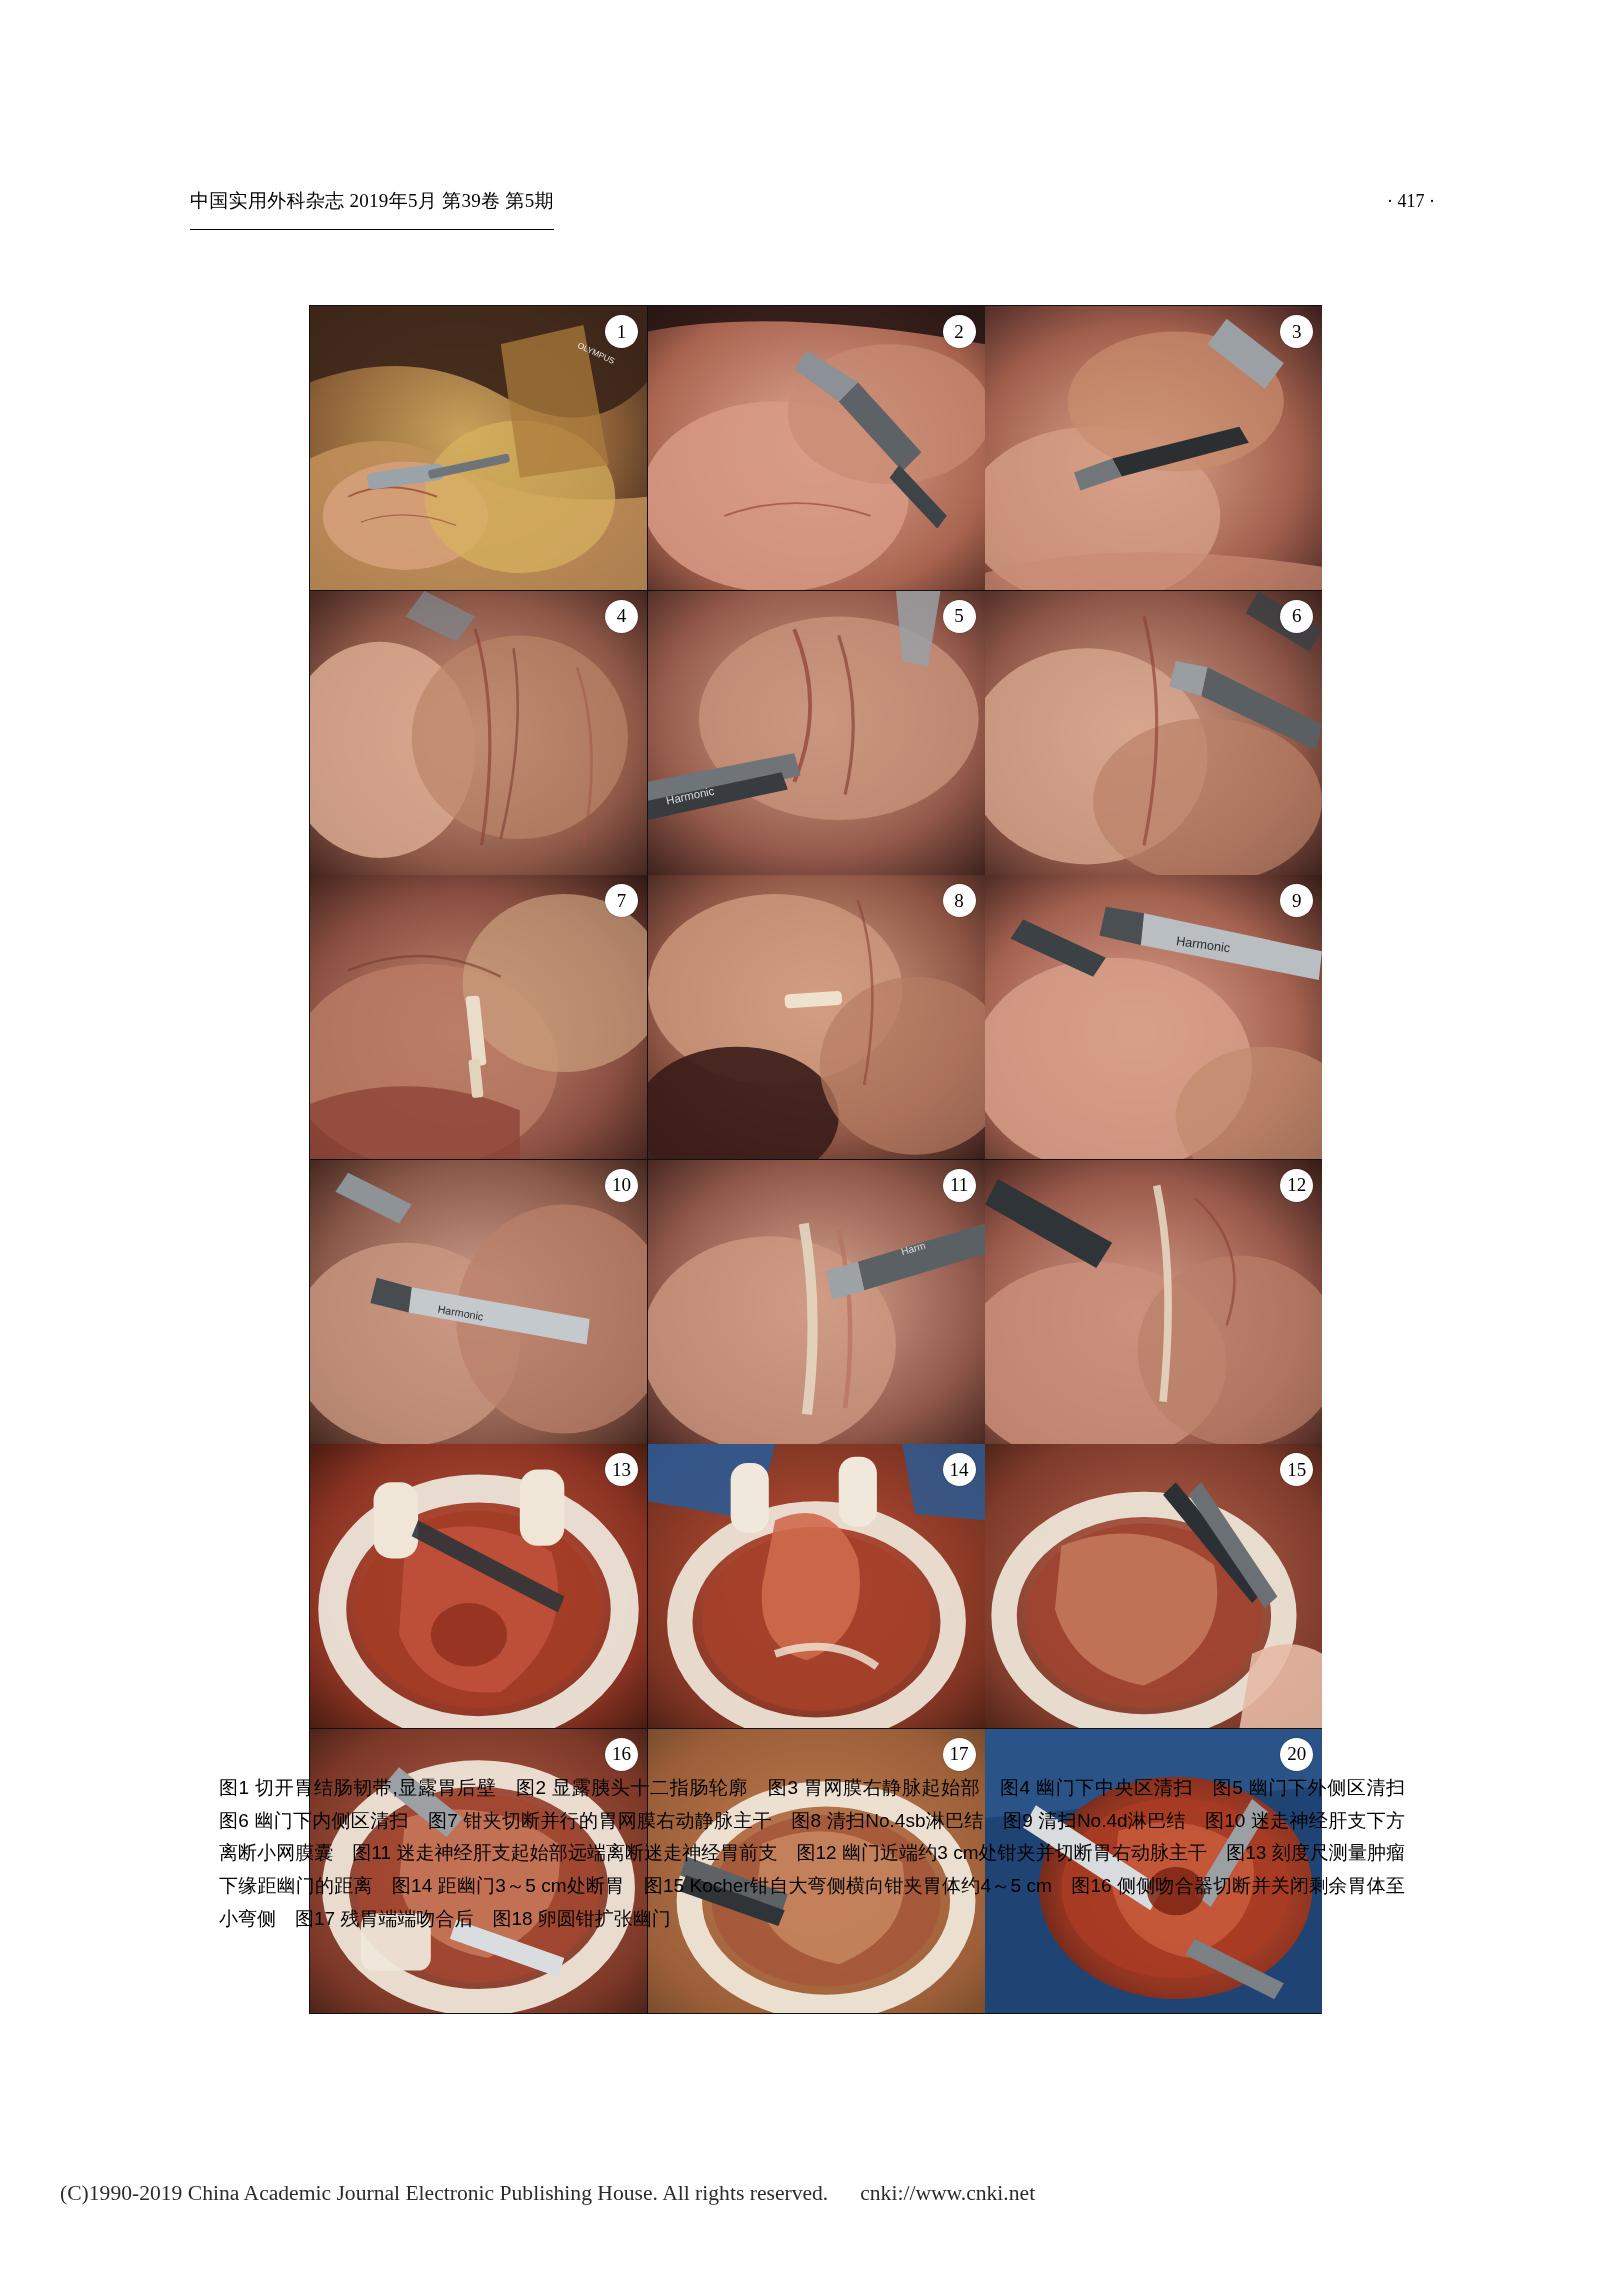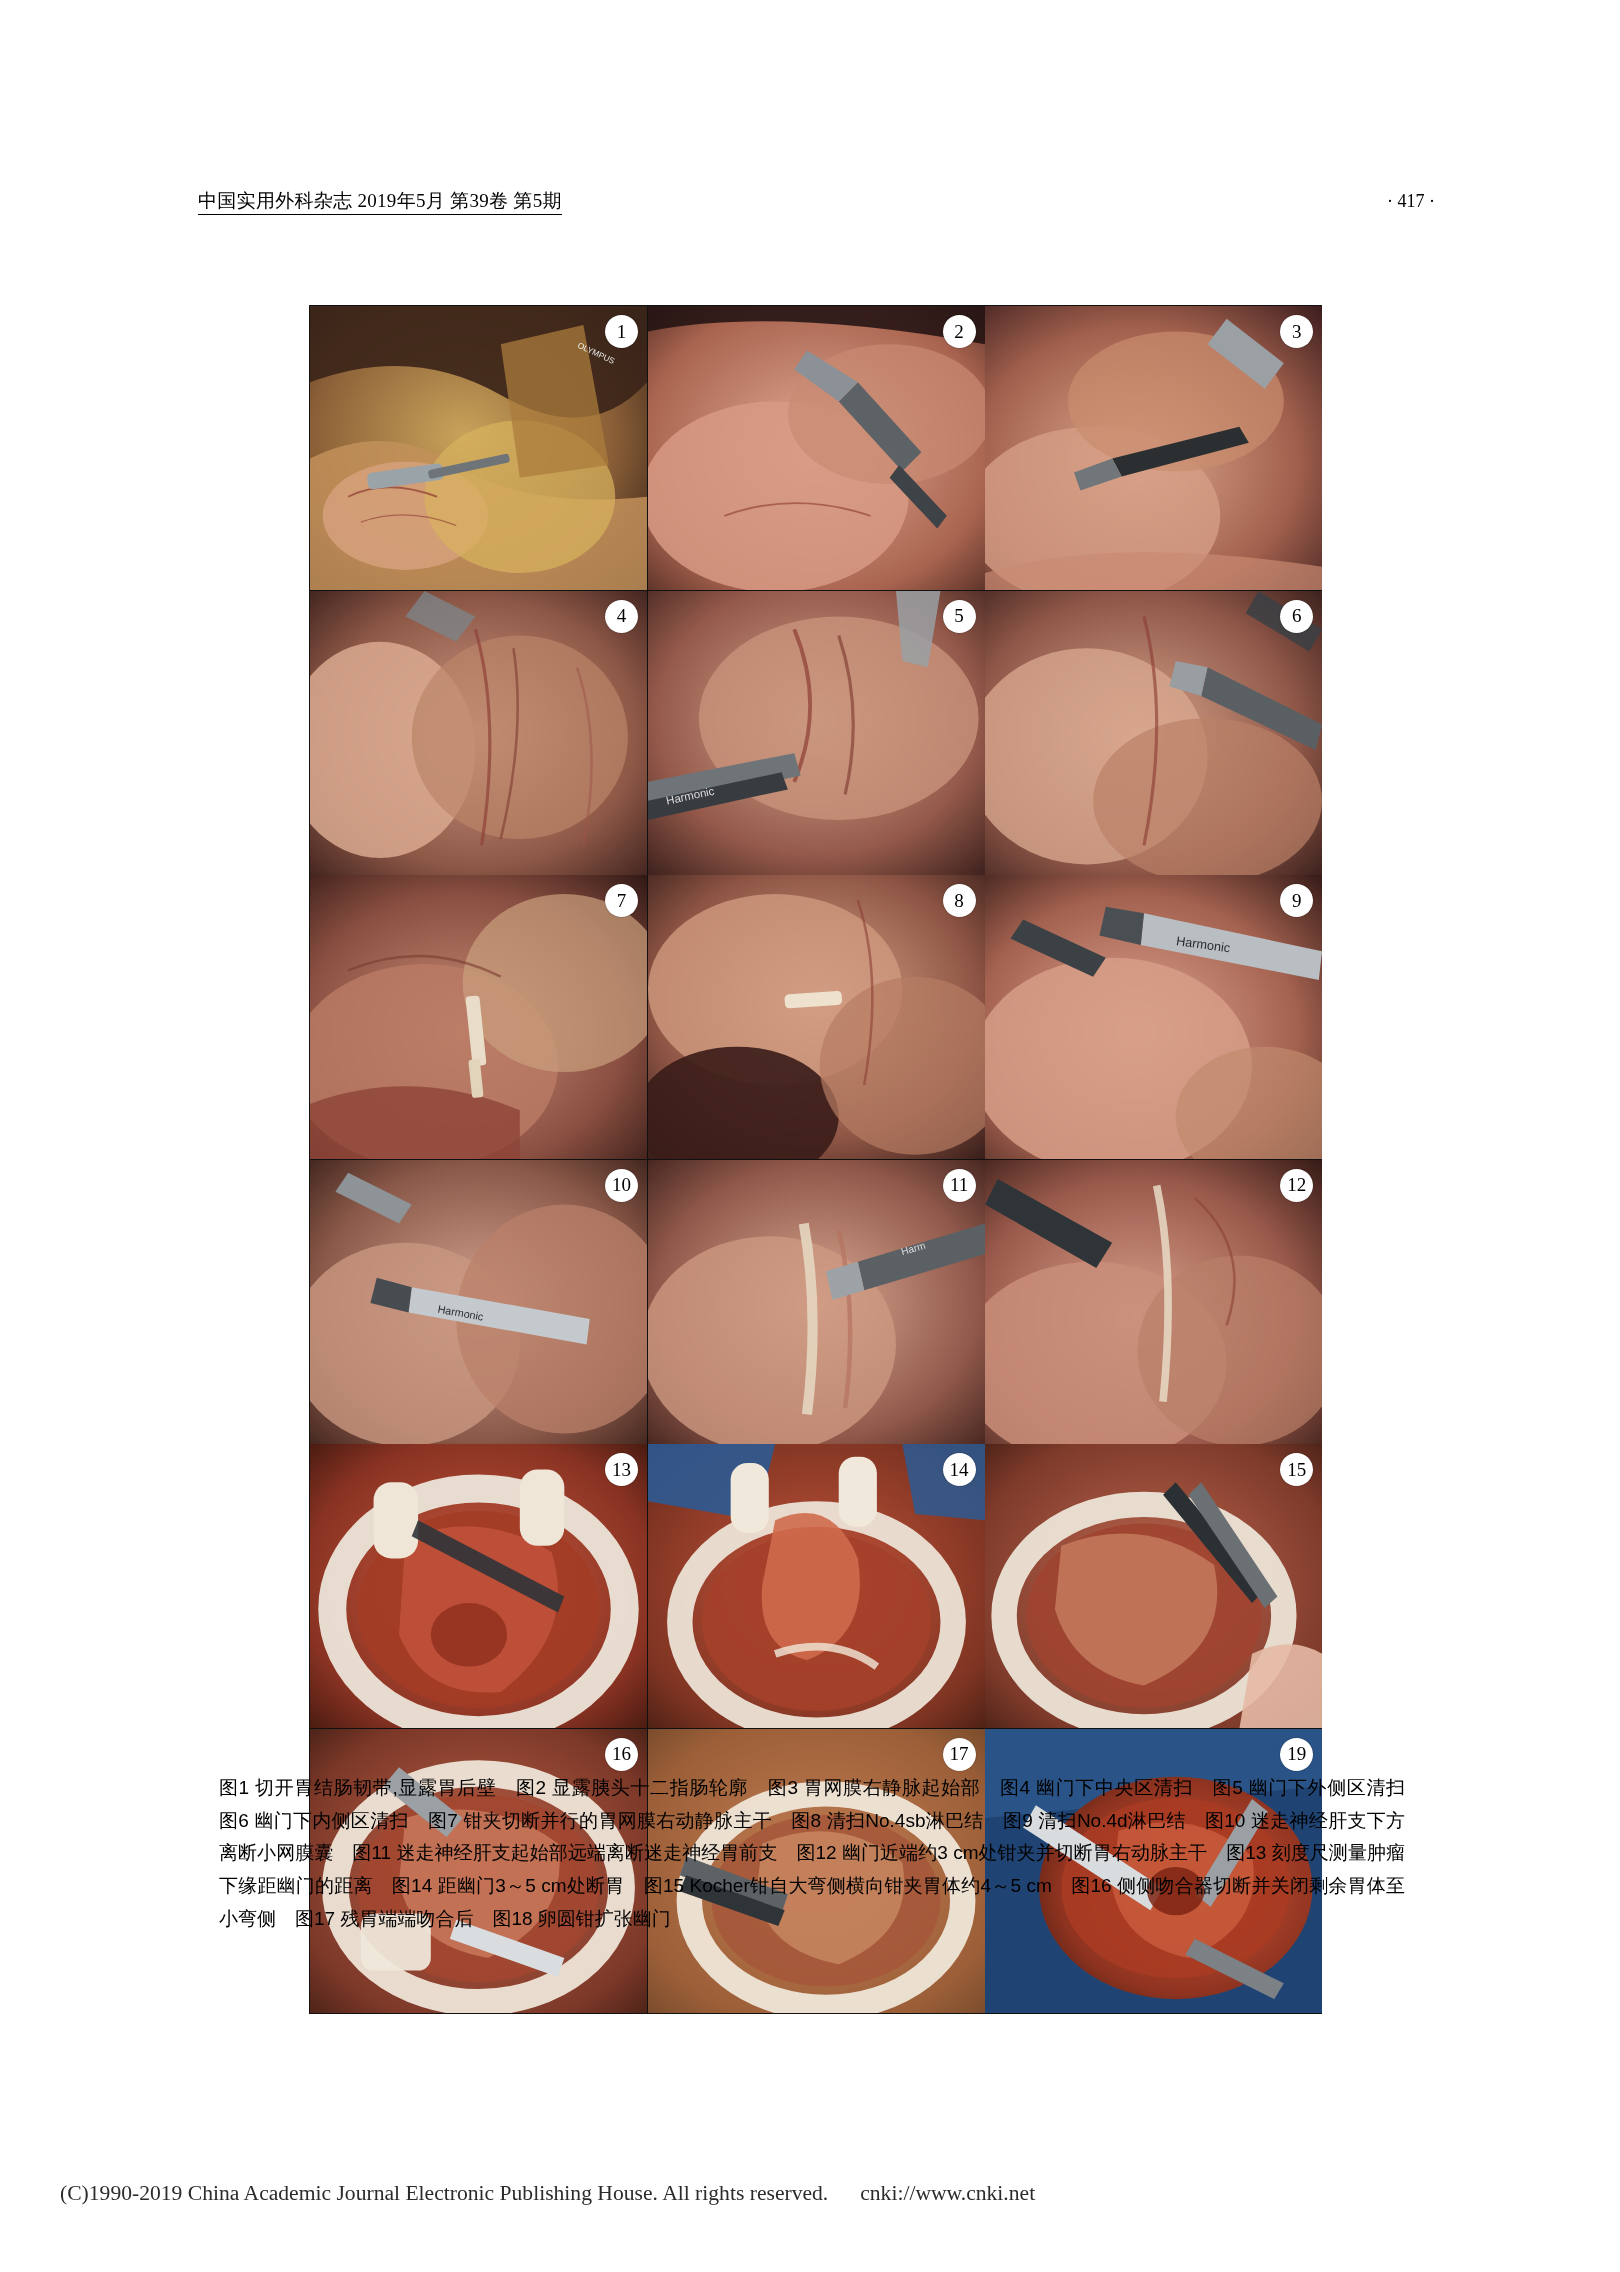--- a/index.html
+++ b/index.html
@@ -33,23 +33,22 @@
   }
   .header-left {
     position: absolute;
     left: 0;
     top: 0;
     font-size: 19px;
     letter-spacing: 0.3px;
     font-family: "Liberation Serif", serif;
     white-space: nowrap;
     border-bottom: 1.3px solid #000;
-    padding-bottom: 1px;
+    padding-bottom: 16px;
     line-height: 1.2;
-    margin-left: 8px;
   }
   .header-right {
     position: absolute;
     right: 0;
     top: 1.3px;
     font-size: 18px;
     white-space: nowrap;
   }
 
   
@@ -491,21 +490,21 @@
         <rect width="530" height="448" fill="#1f4373"></rect>
         <path d="M0,0 L530,0 L530,90 L0,140 Z" fill="#2a5487"></path>
         <ellipse cx="300" cy="250" rx="215" ry="175" fill="url(#g18)"></ellipse>
         <ellipse cx="300" cy="250" rx="180" ry="142" fill="#a83b22" opacity="0.9"></ellipse>
         <path d="M210,160 Q330,120 420,200 Q440,310 320,360 Q220,340 200,250 Z" fill="#c85c3c" opacity="0.85"></path>
         <path d="M80,120 L280,250 L260,285 L60,155 Z" fill="#d8dcdf"></path>
         <path d="M420,110 L330,260 L355,280 L445,130 Z" fill="#9aa0a4"></path>
         <path d="M330,330 L470,400 L455,425 L315,355 Z" fill="#7b8185"></path>
         <ellipse cx="300" cy="255" rx="45" ry="38" fill="#7e2514" opacity="0.85"></ellipse>
       </svg>
-      <div class="badge">19</div>
+      <div class="badge">20</div>
     </div>
 
   </div>
 
   <div class="caption">图1 切开胃结肠韧带,显露胃后壁　图2 显露胰头十二指肠轮廓　图3 胃网膜右静脉起始部　图4 幽门下中央区清扫　图5 幽门下外侧区清扫　图6 幽门下内侧区清扫　图7 钳夹切断并行的胃网膜右动静脉主干　图8 清扫No.4sb淋巴结　图9 清扫No.4d淋巴结　图10 迷走神经肝支下方离断小网膜囊　图11 迷走神经肝支起始部远端离断迷走神经胃前支　图12 幽门近端约3 cm处钳夹并切断胃右动脉主干　图13 刻度尺测量肿瘤下缘距幽门的距离　图14 距幽门3～5 cm处断胃　图15 Kocher钳自大弯侧横向钳夹胃体约4～5 cm　图16 侧侧吻合器切断并关闭剩余胃体至小弯侧　图17 残胃端端吻合后　图18 卵圆钳扩张幽门</div>
 
   <div class="footer">
     <span>(C)1990-2019 China Academic Journal Electronic Publishing House. All rights reserved.</span><span class="url">cnki://www.cnki.net</span>
   </div>
 

